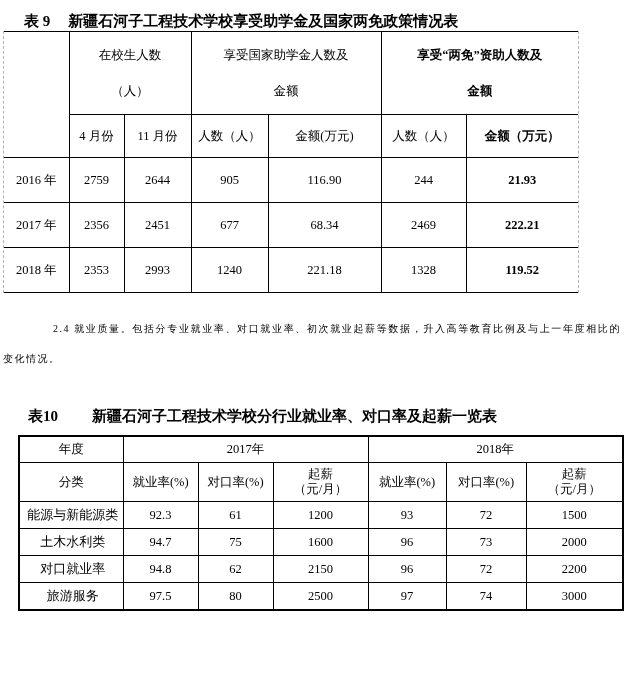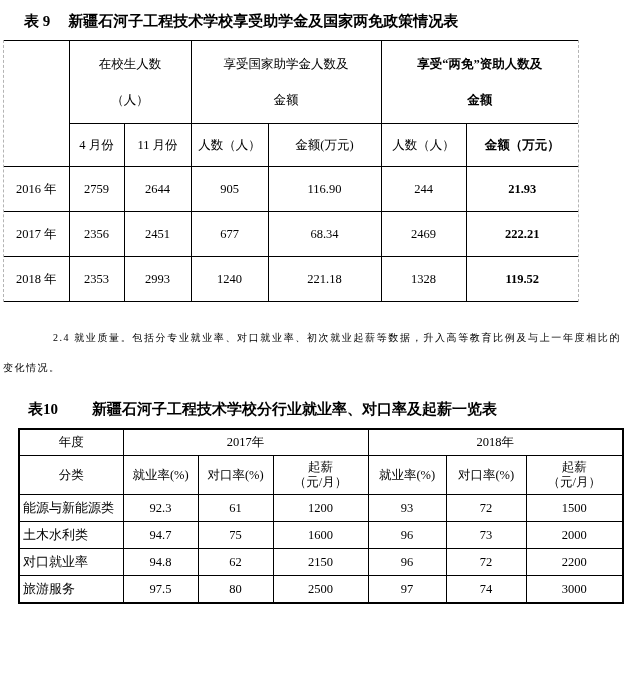--- a/index.html
+++ b/index.html
@@ -14,27 +14,27 @@
     height: 675px;
     overflow: hidden;
   }
   
   .tbl-title {
     font-weight: bold;
     font-size: 15px;
     white-space: nowrap;
   }
   .title9 { margin: 12px 0 0 24px; }
-  .title10 { margin: 17px 0 0 28px; }
+  .title10 { margin: 33px 0 0 28px; }
   .title9 .lbl { padding-right: 18px; }
   .title10 .lbl { padding-right: 34px; }
 
   
   .t9wrap {
-    margin: 9px 0 0 3px;
+    margin: 0 0 0 3px;
     width: 574px;
     border-left: 1px dashed #b4b4b4;
     border-right: 1px dashed #b4b4b4;
   }
   table { border-collapse: collapse; table-layout: fixed; }
   .t9 { width: 574px; }
   .t9 td {
     border: 1px solid #000;
     font-size: 12.5px;
     text-align: center;
@@ -72,21 +72,21 @@
     font-size: 12.5px;
     text-align: center;
     vertical-align: middle;
     padding: 0;
     overflow: hidden;
   }
   .t10 tr.h1 td { height: 25px; }
   .t10 tr.h2 td { height: 38px; }
   .t10 tr.dr td { height: 26px; }
   .t10 td.cat {
-    text-align: left;
+    text-align: center;
     padding-left: 3px;
     font-size: 13px;
   }
   .t10 .salary div { line-height: 15px; }
 </style>
 </head>
 <body>
 
 <div class="tbl-title title9">
   <span class="lbl">表 9</span><span>新疆石河子工程技术学校享受助学金及国家两免政策情况表</span>

